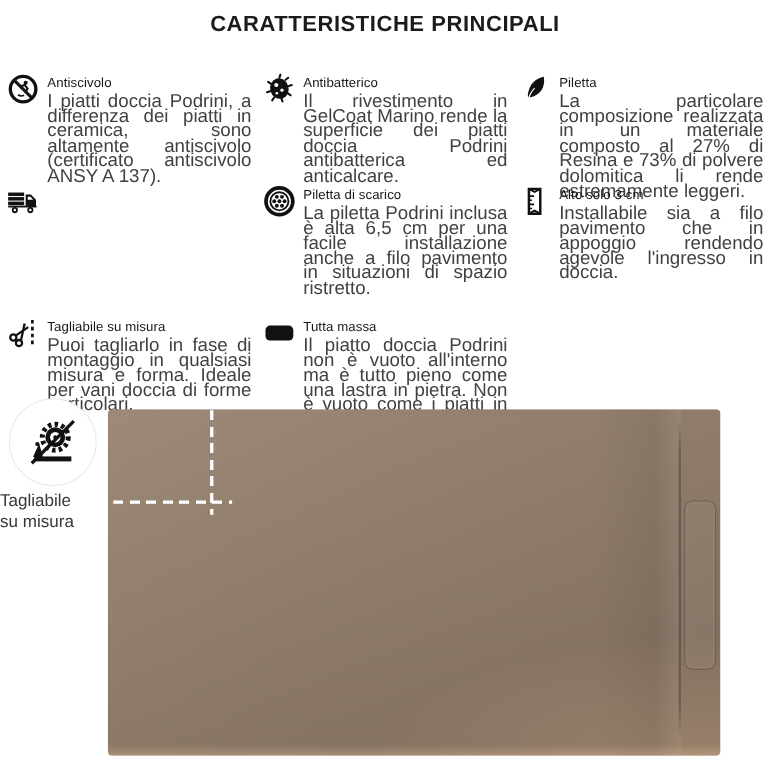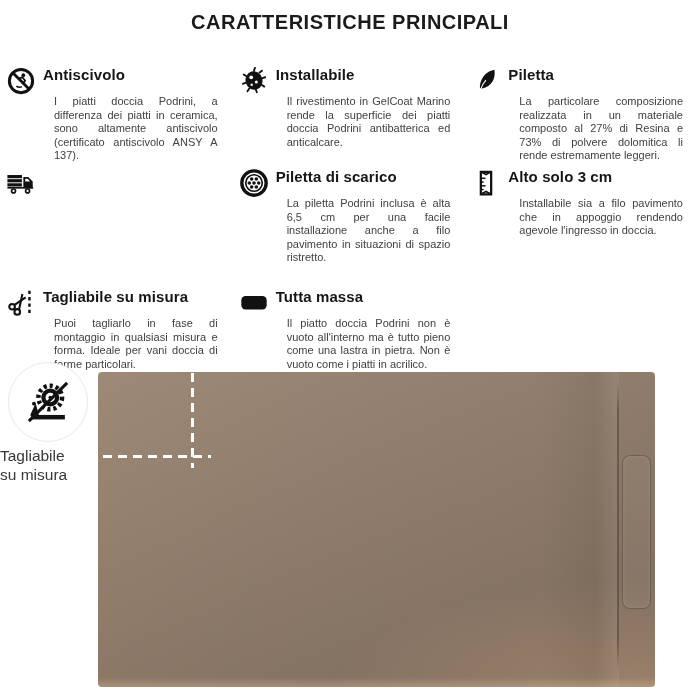--- a/index.html
+++ b/index.html
@@ -19,25 +19,25 @@
   .features{
     position:absolute;top:66px;left:6px;right:6px;
     display:grid;grid-template-columns:1fr 1fr 1fr;
     grid-template-rows:102px 120px auto;column-gap:10px;
   }
   .feature{display:flex;align-items:flex-start;}
   .feature .ficon{flex:0 0 30px;width:30px;height:30px;margin-right:7px;}
   .feature .ficon svg{width:30px;height:30px;display:block;}
   .ftext{flex:1;min-width:0;}
   .ftitle{
-    font-size:15px;font-weight:bold;color:#161616;line-height:18px;
+    font-size:12px;font-weight:normal;color:#161616;line-height:18px;
     margin:0 0 1px 0;letter-spacing:.1px;
   }
   .fdesc{
-    font-size:11px;color:#414141;line-height:13.6px;margin:11px;
+    font-size:17px;color:#414141;line-height:13.6px;margin:0;
     text-align:justify;
   }
 
   
   .tray{
     position:absolute;left:98px;top:372px;width:557px;height:315px;
     border-radius:4px;
     background:
       radial-gradient(140% 90% at 100% 103%, rgba(224,185,144,0.30) 0%, rgba(224,185,144,0) 42%),
       linear-gradient(to bottom, rgba(255,255,255,0.05) 0%, rgba(0,0,0,0.07) 100%),
@@ -122,21 +122,21 @@
             <line x1="7" y1="18" x2="4" y2="19"></line>
               <line x1="8" y1="11" x2="5" y2="9"></line>
           </g>
           <ellipse cx="16" cy="15.5" rx="9" ry="10" fill="#111" transform="rotate(-15 16 15.5)"></ellipse>
           <circle cx="13" cy="12" r="2" fill="#fff"></circle>
           <circle cx="18.5" cy="17" r="1.6" fill="#fff"></circle>
           <circle cx="13.5" cy="20" r="1.3" fill="#fff"></circle>
         </svg>
       </span>
       <div class="ftext">
-        <p class="ftitle">Installabile</p>
+        <p class="ftitle">Antibatterico</p>
         <p class="fdesc">Il rivestimento in GelCoat Marino rende la superficie dei piatti doccia Podrini antibatterica ed anticalcare.</p>
       </div>
     </div>
 
     <div class="feature">
       <span class="ficon">
         <svg viewBox="0 0 32 32">
           <path d="M25 4c-8 1.5-14 7-15.5 17-.3 2 .5 3.5 2.5 3C22 21.5 26.5 14 25 4z" fill="#111"></path>
           <path d="M10 26c1-4 3-8 6-11" stroke="#fff" stroke-width="1.2" fill="none"></path>
         </svg>

